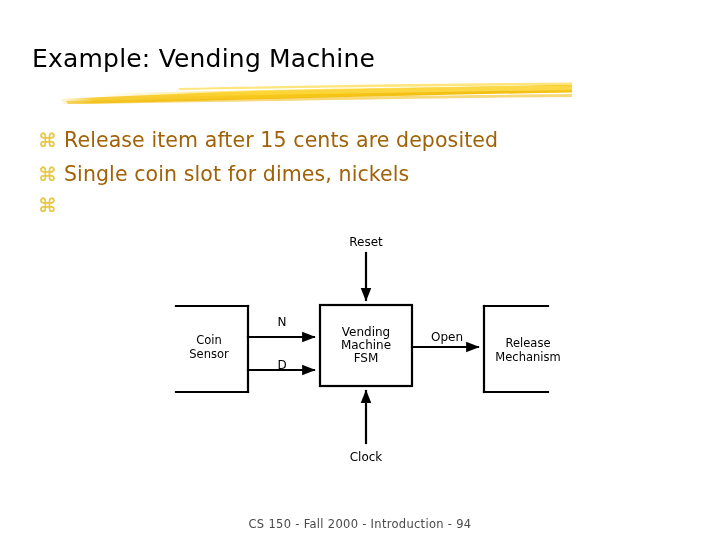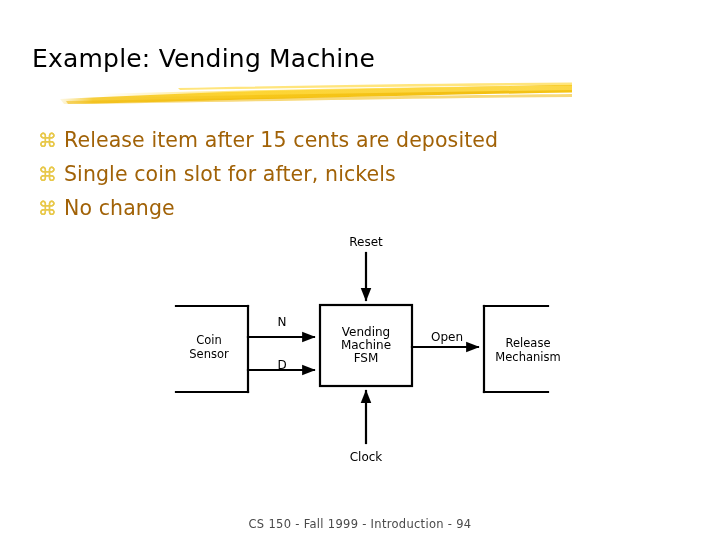--- a/index.html
+++ b/index.html
@@ -135,25 +135,24 @@
              C590,16 500,17 410,18 C260,20 120,23 10,24 Z" fill="#f0b90c" opacity="0.55"></path>
   </svg>
 
   <div id="bullets">
     <div class="bullet-row">
       <span class="bullet-mark">⌘</span>
       <span class="bullet-text">Release item after 15 cents are deposited</span>
     </div>
     <div class="bullet-row">
       <span class="bullet-mark">⌘</span>
-      <span class="bullet-text">Single coin slot for after, nickels</span>
+      <span class="bullet-text">Single coin slot for dimes, nickels</span>
     </div>
     <div class="bullet-row">
       <span class="bullet-mark">⌘</span>
-      <span class="bullet-text">No change</span>
     </div>
   </div>
 
   <svg id="diagram" viewBox="0 0 720 540">
     <defs>
       <marker id="arrhead" viewBox="0 0 10 10" refX="9" refY="5" markerWidth="6" markerHeight="6" orient="auto-start-reverse">
         <path d="M0,1 L10,5 L0,9 z" fill="#000000"></path>
       </marker>
     </defs>
 
@@ -196,15 +195,15 @@
       <text class="dlabel-sm" x="528" y="361">Mechanism</text>
 
       <text class="dlabel-md" x="366" y="246">Reset</text>
       <text class="dlabel-md" x="282" y="326">N</text>
       <text class="dlabel-md" x="282" y="369">D</text>
       <text class="dlabel-md" x="447" y="341">Open</text>
       <text class="dlabel-md" x="366" y="461">Clock</text>
     </g>
   </svg>
 
-  <div id="footer">CS 150 - Fall 1999 - Introduction - 94</div>
+  <div id="footer">CS 150 - Fall 2000 - Introduction - 94</div>
 
 </div>
 
 </body></html>

